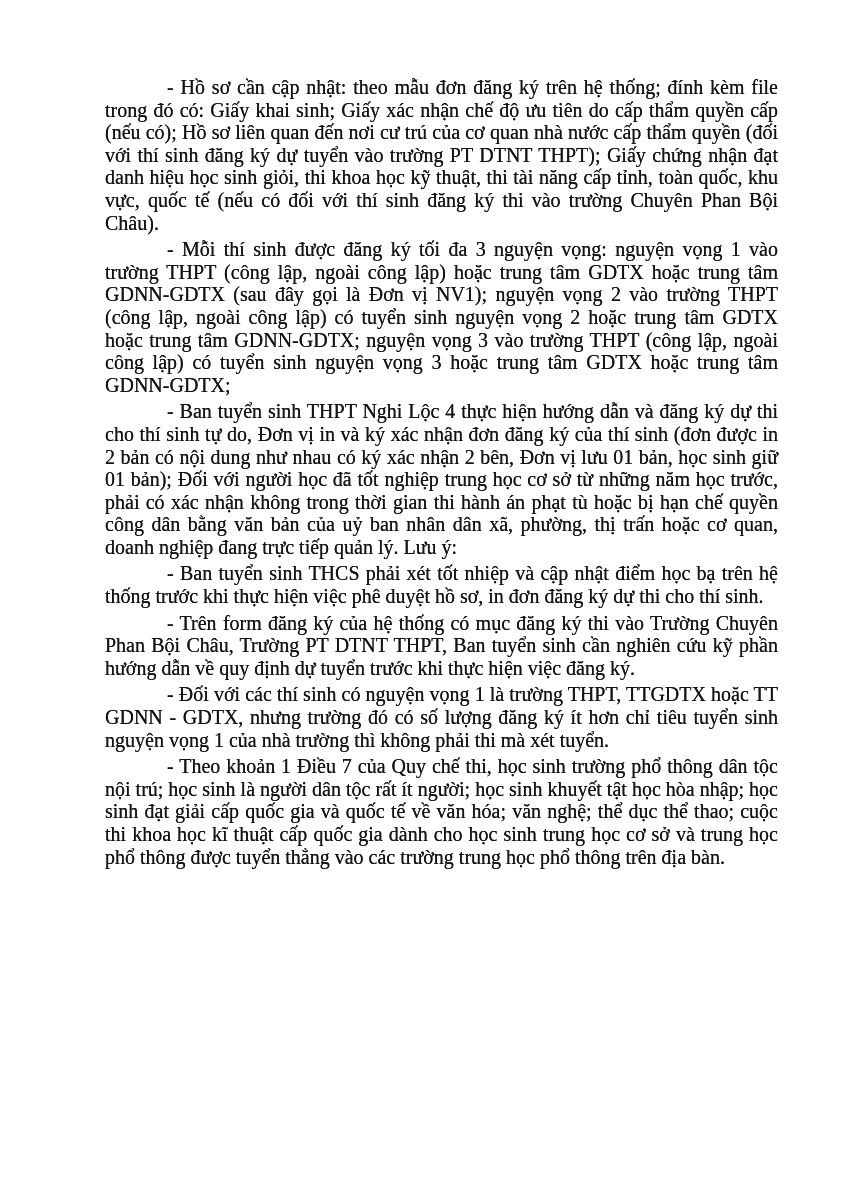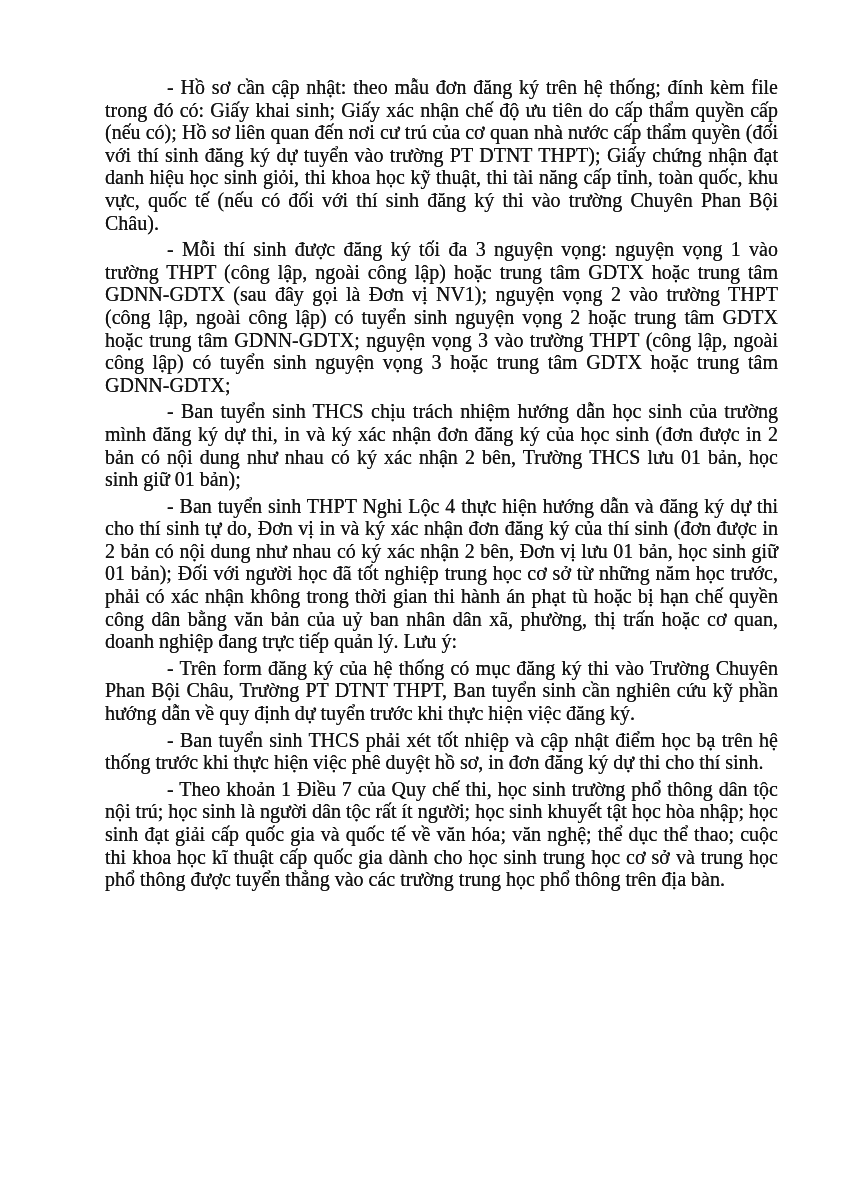--- a/index.html
+++ b/index.html
@@ -41,20 +41,20 @@
     text-shadow: 0 0 0.4px #222;
   }
 </style>
 </head>
 <body>
 
 <div class="page">
   <div class="body-text">
     <p>- Hồ sơ cần cập nhật: theo mẫu đơn đăng ký trên hệ thống; đính kèm file trong đó có: Giấy khai sinh; Giấy xác nhận chế độ ưu tiên do cấp thẩm quyền cấp (nếu có); Hồ sơ liên quan đến nơi cư trú của cơ quan nhà nước cấp thẩm quyền (đối với thí sinh đăng ký dự tuyển vào trường PT DTNT THPT); Giấy chứng nhận đạt danh hiệu học sinh giỏi, thi khoa học kỹ thuật, thi tài năng cấp tỉnh, toàn quốc, khu vực, quốc tế (nếu có đối với thí sinh đăng ký thi vào trường Chuyên Phan Bội Châu).</p>
     <p>- Mỗi thí sinh được đăng ký tối đa 3 nguyện vọng: nguyện vọng 1 vào trường THPT (công lập, ngoài công lập) hoặc trung tâm GDTX hoặc trung tâm GDNN-GDTX (sau đây gọi là Đơn vị NV1); nguyện vọng 2 vào trường THPT (công lập, ngoài công lập) có tuyển sinh nguyện vọng 2 hoặc trung tâm GDTX hoặc trung tâm GDNN-GDTX; nguyện vọng 3 vào trường THPT (công lập, ngoài công lập) có tuyển sinh nguyện vọng 3 hoặc trung tâm GDTX hoặc trung tâm GDNN-GDTX;</p>
-    <p>- Ban tuyển sinh THCS chịu trách nhiệm hướng dẫn học sinh của trường mình đăng ký dự thi, in và ký xác nhận đơn đăng ký của học sinh (đơn được in 2 bản có nội dung như nhau có ký xác nhận 2 bên, Trường THCS lưu 01 bản, học sinh giữ 01 bản);</p>
     <p>- Ban tuyển sinh THPT Nghi Lộc 4 thực hiện hướng dẫn và đăng ký dự thi cho thí sinh tự do, Đơn vị in và ký xác nhận đơn đăng ký của thí sinh (đơn được in 2 bản có nội dung như nhau có ký xác nhận 2 bên, Đơn vị lưu 01 bản, học sinh giữ 01 bản); Đối với người học đã tốt nghiệp trung học cơ sở từ những năm học trước, phải có xác nhận không trong thời gian thi hành án phạt tù hoặc bị hạn chế quyền công dân bằng văn bản của uỷ ban nhân dân xã, phường, thị trấn hoặc cơ quan, doanh nghiệp đang trực tiếp quản lý. Lưu ý:</p>
+    <p>- Ban tuyển sinh THCS phải xét tốt nhiệp và cập nhật điểm học bạ trên hệ thống trước khi thực hiện việc phê duyệt hồ sơ, in đơn đăng ký dự thi cho thí sinh.</p>
     <p>- Trên form đăng ký của hệ thống có mục đăng ký thi vào Trường Chuyên Phan Bội Châu, Trường PT DTNT THPT, Ban tuyển sinh cần nghiên cứu kỹ phần hướng dẫn về quy định dự tuyển trước khi thực hiện việc đăng ký.</p>
-    <p>- Ban tuyển sinh THCS phải xét tốt nhiệp và cập nhật điểm học bạ trên hệ thống trước khi thực hiện việc phê duyệt hồ sơ, in đơn đăng ký dự thi cho thí sinh.</p>
+    <p>- Đối với các thí sinh có nguyện vọng 1 là trường THPT, TTGDTX hoặc TT GDNN - GDTX, nhưng trường đó có số lượng đăng ký ít hơn chỉ tiêu tuyển sinh nguyện vọng 1 của nhà trường thì không phải thi mà xét tuyển.</p>
     <p>- Theo khoản 1 Điều 7 của Quy chế thi, học sinh trường phổ thông dân tộc nội trú; học sinh là người dân tộc rất ít người; học sinh khuyết tật học hòa nhập; học sinh đạt giải cấp quốc gia và quốc tế về văn hóa; văn nghệ; thể dục thể thao; cuộc thi khoa học kĩ thuật cấp quốc gia dành cho học sinh trung học cơ sở và trung học phổ thông được tuyển thẳng vào các trường trung học phổ thông trên địa bàn.</p>
   </div>
   <div class="page-number">2</div>
 </div>
 
 </body></html>

